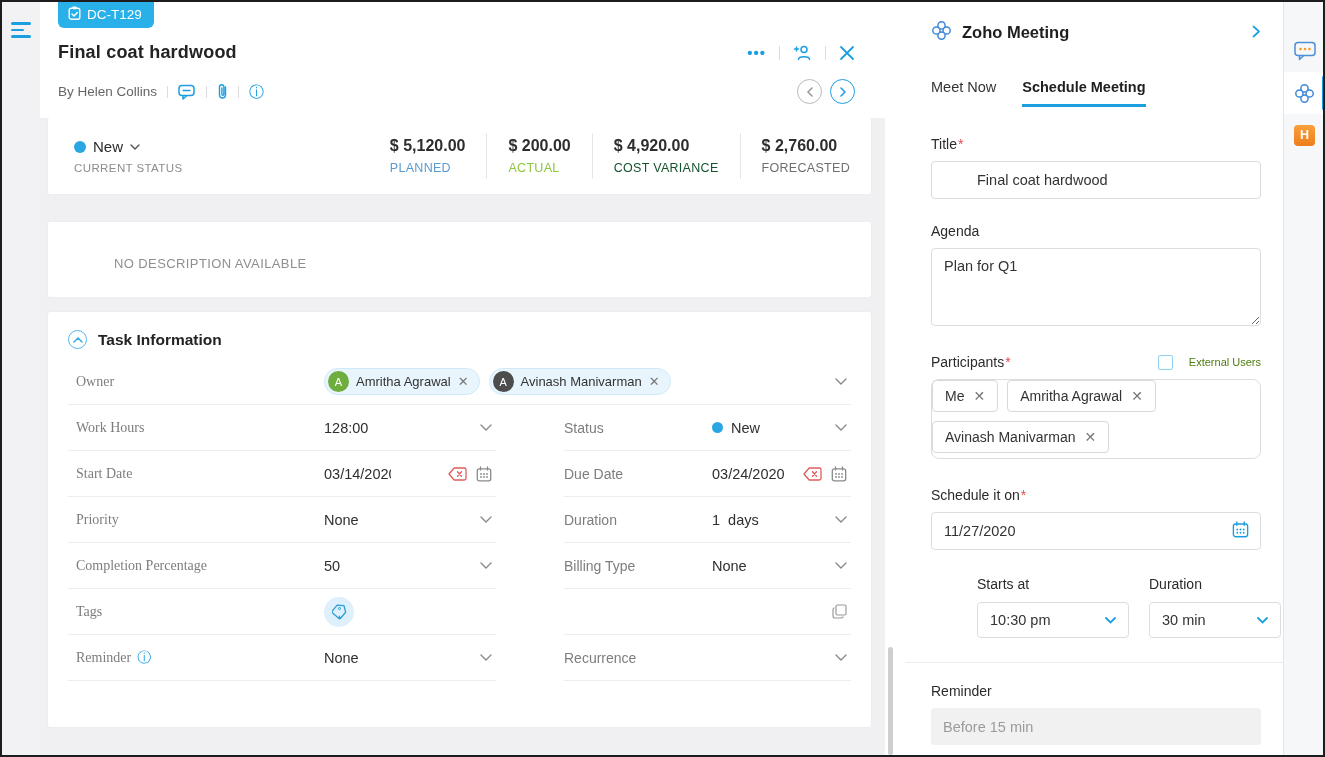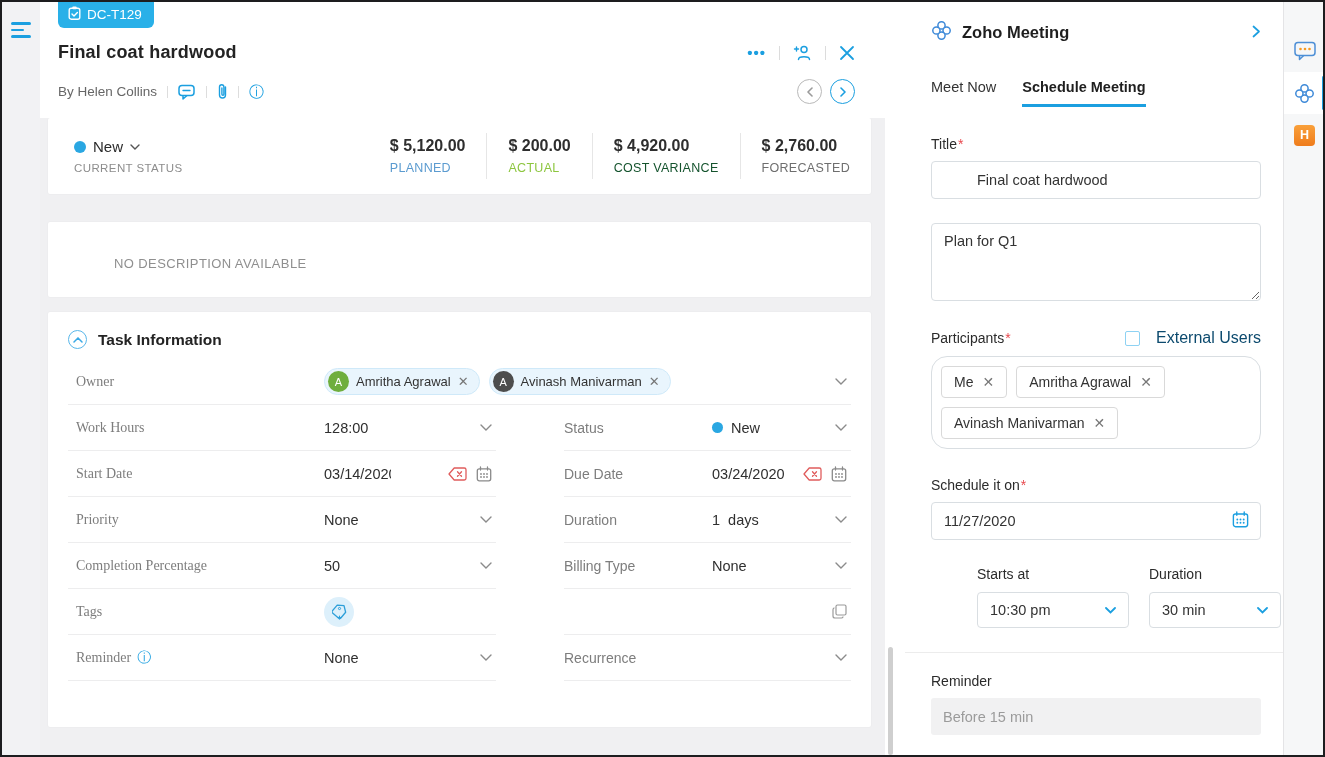--- a/index.html
+++ b/index.html
@@ -98,23 +98,23 @@
   .rp-tabs { display:flex; gap:26px; margin-top:34px; border-bottom:1px solid transparent; }
   .rp-tab { font-size:14.5px; color:#333; padding-bottom:9px; cursor:pointer; border-bottom:3px solid transparent; }
   .rp-tab.active { font-weight:bold; color:#1e1e1e; border-bottom-color:#1b9fe0; }
   .field { margin-top:24px; }
   .field-label { font-size:14px; color:#2b2b2b; margin-bottom:9px; }
   .req { color:#e8484d; margin-left:1px; }
   .text-input { width:100%; height:38px; border:1px solid #d9dee2; border-radius:4px; font-size:14.5px; color:#333; display:flex; align-items:center; padding:0 12px; background:#fff; position:relative; }
   .text-input.indent { padding-left:45px; }
   .agenda-box { width:100%; height:78px; border:1px solid #d9dee2; border-radius:4px; font-size:14.5px; color:#333; padding:9px 12px; resize:both; font-family:"Liberation Sans","DejaVu Sans",sans-serif; }
   .participants-head { display:flex; align-items:center; margin-bottom:9px; }
-  .ext-users { margin-left:auto; display:flex; align-items:center; gap:16px; font-size:16px; color:#0c4a6e; cursor:pointer; }
+  .ext-users { margin-left:auto; display:flex; align-items:center; gap:16px; font-size:11px; color:#4d7c0f; cursor:pointer; }
   .checkbox { width:15px; height:15px; border:1.5px solid #8ed2f3; border-radius:2px; background:#fff; }
-  .chips-box { border:1px solid #d9dee2; border-radius:16px; min-height:80px; padding:9px; display:flex; flex-wrap:wrap; gap:9px; align-content:flex-start; }
+  .chips-box { border:1px solid #d9dee2; border-radius:8px; min-height:80px; padding:0; display:flex; flex-wrap:wrap; gap:9px; align-content:flex-start; }
   .p-chip { border:1px solid #d9d9d9; border-radius:4px; padding:7px 12px; font-size:14px; color:#333; display:inline-flex; align-items:center; gap:9px; height:32px; }
   .p-chip .chip-x { font-size:14px; }
   .date-input { position:relative; }
   .date-input .cal { position:absolute; right:11px; top:50%; transform:translateY(-50%); }
   .two-col { display:flex; gap:20px; margin-top:26px;margin-left:46px; }
   .col-label { font-size:14px; color:#2b2b2b; margin-bottom:10px; }
   .select-box { height:36px; border:1px solid #d9dee2; border-radius:4px; display:flex; align-items:center; padding:0 12px; font-size:14.5px; color:#333; cursor:pointer; }
   .select-box .sel-chev { margin-left:auto; }
   .col-starts .select-box { width:152px; }
   .col-duration .select-box { width:132px; }
@@ -471,20 +471,21 @@
     </div>
 
     <div class="field" style="margin-top:28px;">
       <div class="field-label"><span>Title</span><span class="req">*</span></div>
       <div class="text-input indent">
           <span>Final coat hardwood</span>
         </div>
     </div>
 
     <div class="field">
+      <div class="field-label">Agenda</div>
       <textarea class="agenda-box" style="">Plan for Q1</textarea>
     </div>
 
     <div class="field">
       <div class="participants-head">
         <span class="field-label" style="margin-bottom:0;"><span>Participants</span><span class="req">*</span></span>
         <span class="ext-users">
           <span class="checkbox"></span>
           <span>External Users</span>
         </span>

